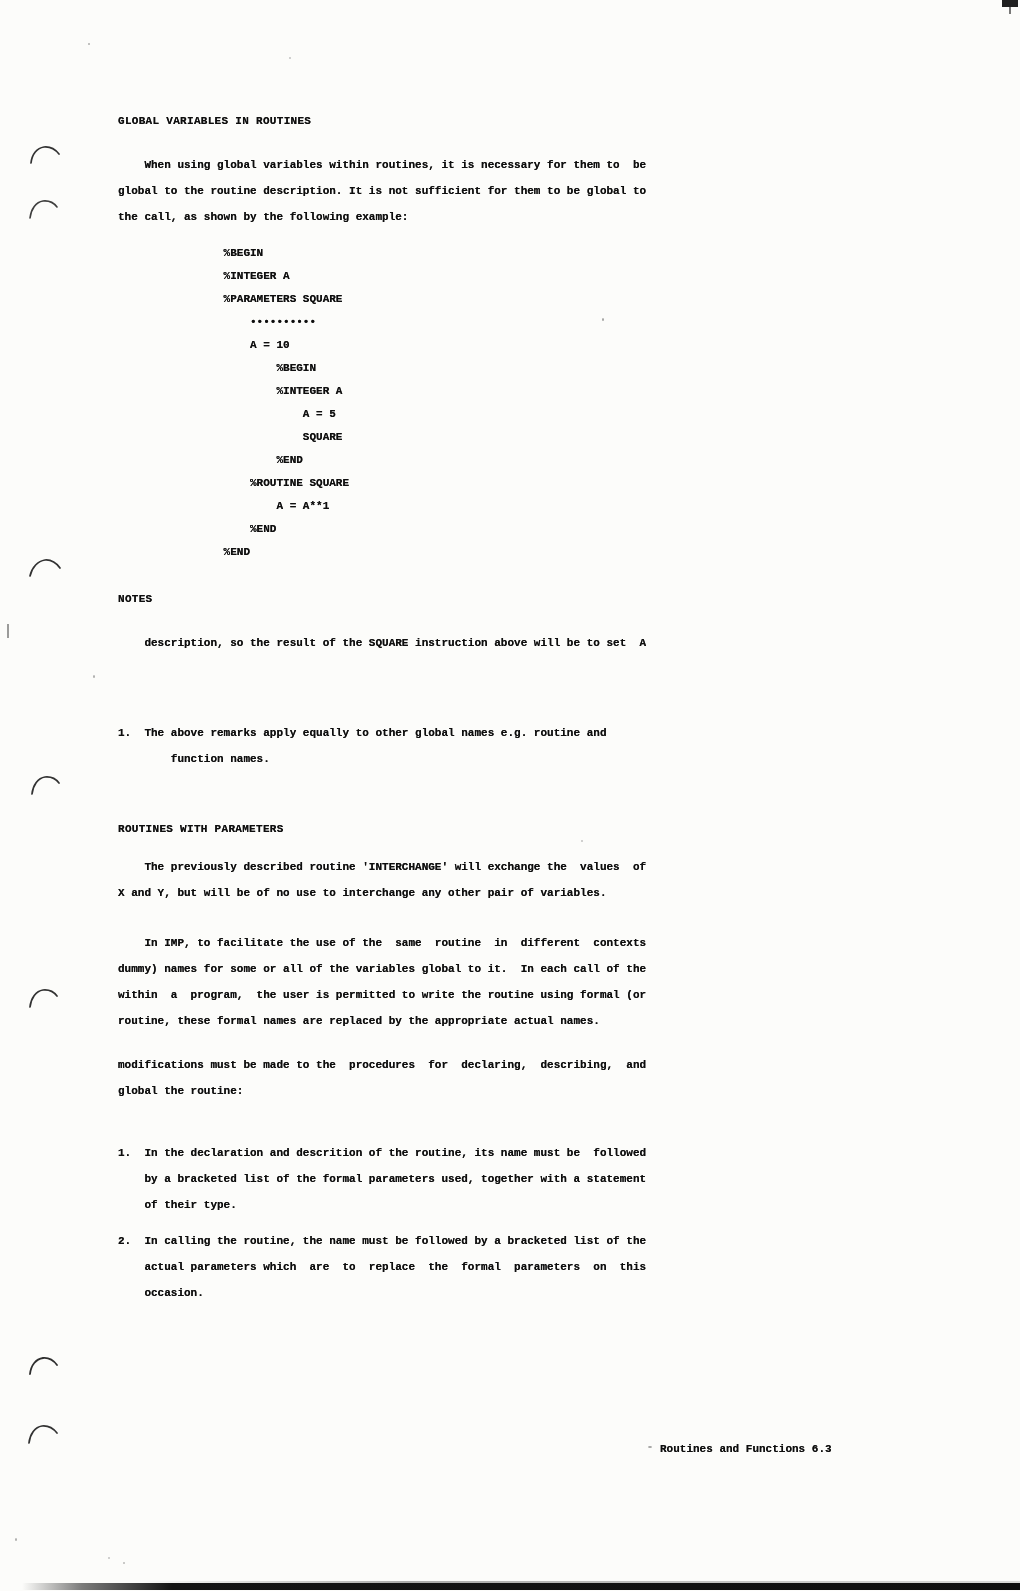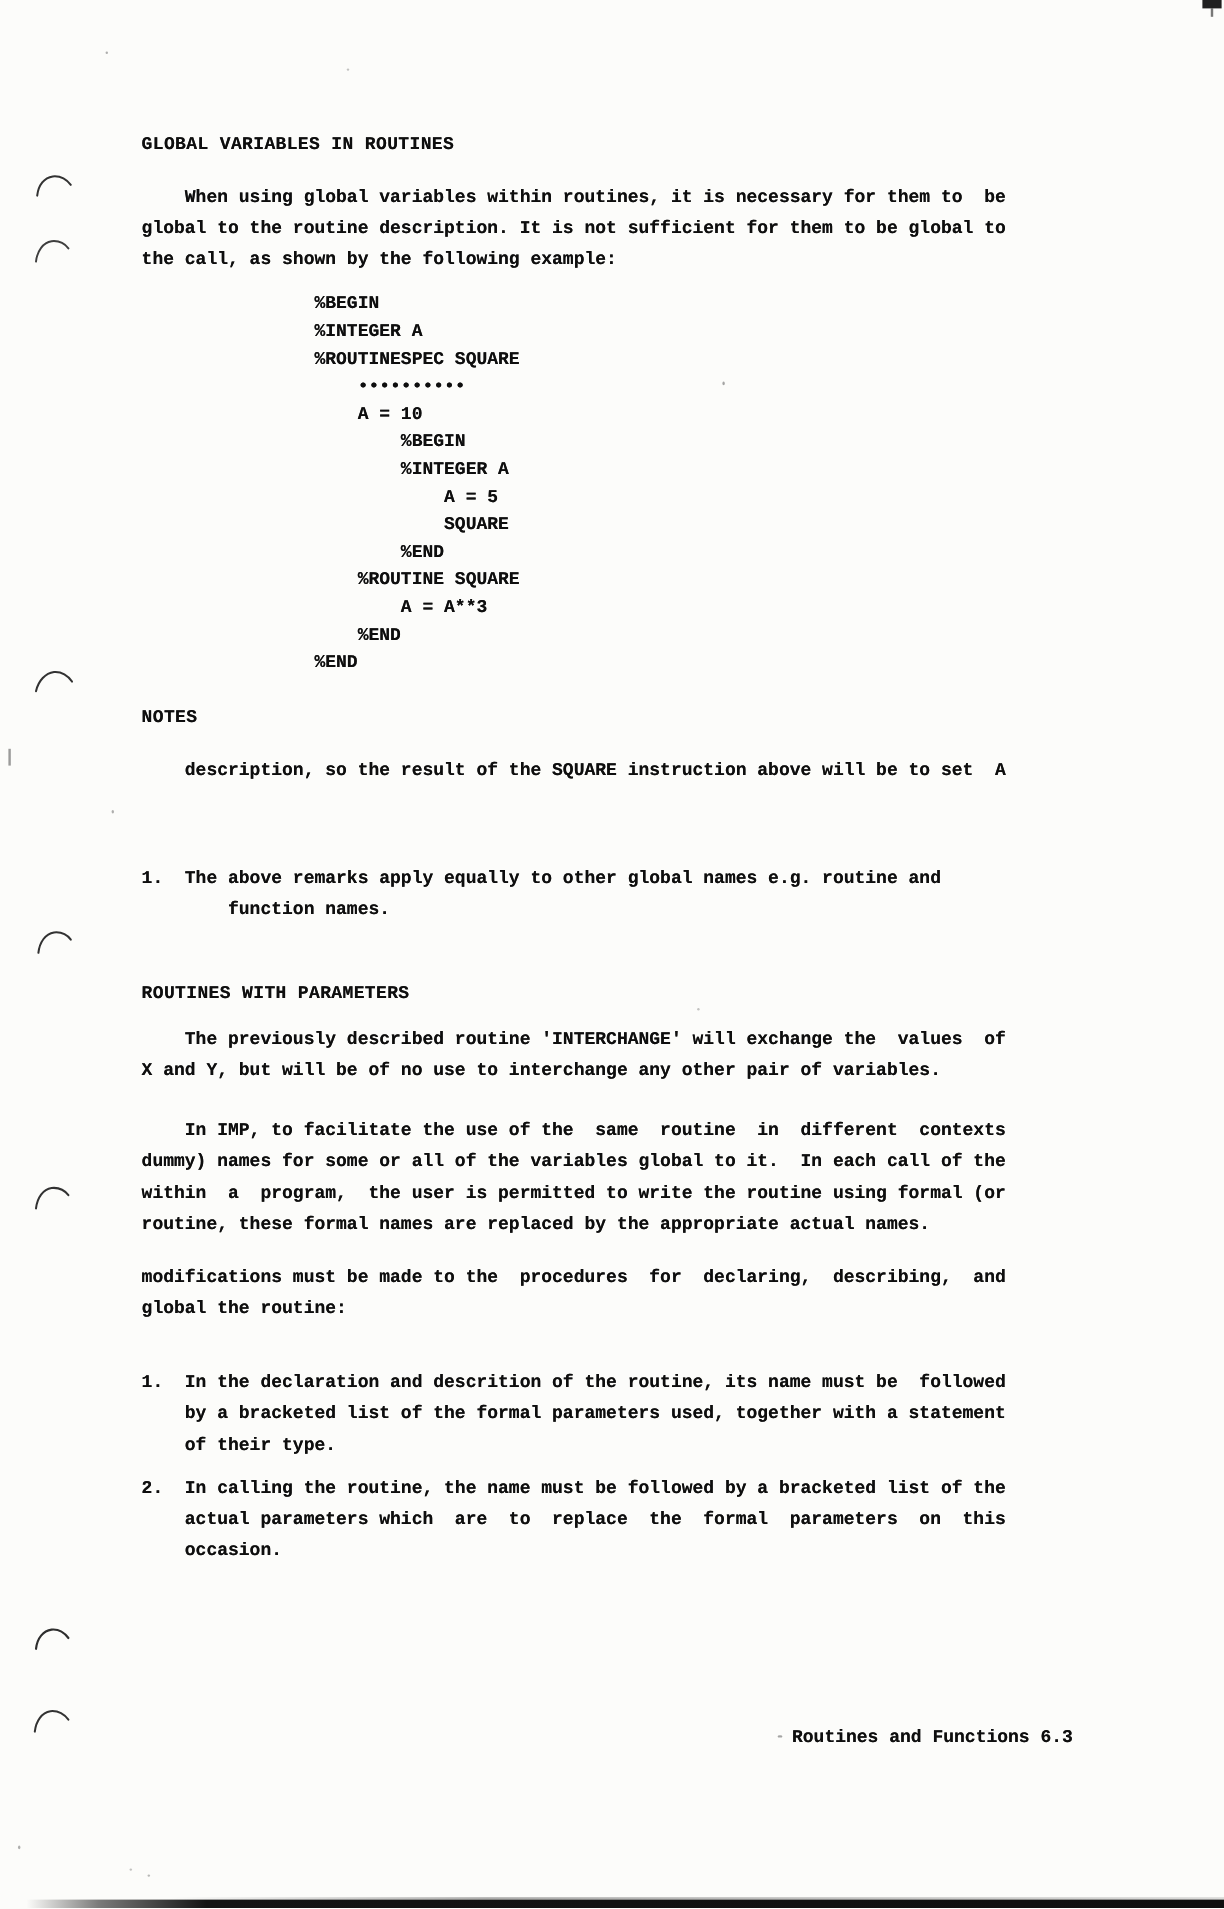--- a/index.html
+++ b/index.html
@@ -7,21 +7,21 @@
     position:relative;
     width:1020px;height:1591px;
     margin:0 auto;
     background:#fcfcfa;
     overflow:hidden;
     font-family:"Liberation Mono","DejaVu Sans Mono",monospace;
   }
   .blk{position:absolute;left:118px;}
   .line{
     white-space:pre;
-    font-size:15px;
+    font-size:11px;
     line-height:26px;
     font-weight:700;
     color:#0e0e0e;
     text-shadow:0 0 .35px rgba(0,0,0,.75);
   }
   .code .line{line-height:23px;}
   .heading .line{letter-spacing:.3px;}
   .footer{position:absolute;left:660px;top:1436px;}
   .arc{position:absolute;}
   .speck{position:absolute;background:#3a3a3a;border-radius:50%;}
@@ -48,30 +48,30 @@
 
   <div class="blk" style="top:152px">
     <div class="line">    When using global variables within routines, it is necessary for them to  be</div>
     <div class="line">global to the routine description. It is not sufficient for them to be global to</div>
     <div class="line">the call, as shown by the following example:</div>
   </div>
 
   <div class="blk code" style="top:242px">
     <div class="line">                %BEGIN</div>
     <div class="line">                %INTEGER A</div>
-    <div class="line">                %ROUTINESPEC SQUARE</div>
+    <div class="line">                %PARAMETERS SQUARE</div>
     <div class="line">                    ••••••••••</div>
     <div class="line">                    A = 10</div>
     <div class="line">                        %BEGIN</div>
     <div class="line">                        %INTEGER A</div>
     <div class="line">                            A = 5</div>
     <div class="line">                            SQUARE</div>
     <div class="line">                        %END</div>
     <div class="line">                    %ROUTINE SQUARE</div>
-    <div class="line">                        A = A**3</div>
+    <div class="line">                        A = A**1</div>
     <div class="line">                    %END</div>
     <div class="line">                %END</div>
   </div>
 
   <div class="blk heading" style="top:586px">
     <div class="line">NOTES</div>
   </div>
 
   <div class="blk" style="top:630px">
     <div class="line">    description, so the result of the SQUARE instruction above will be to set  A</div>

